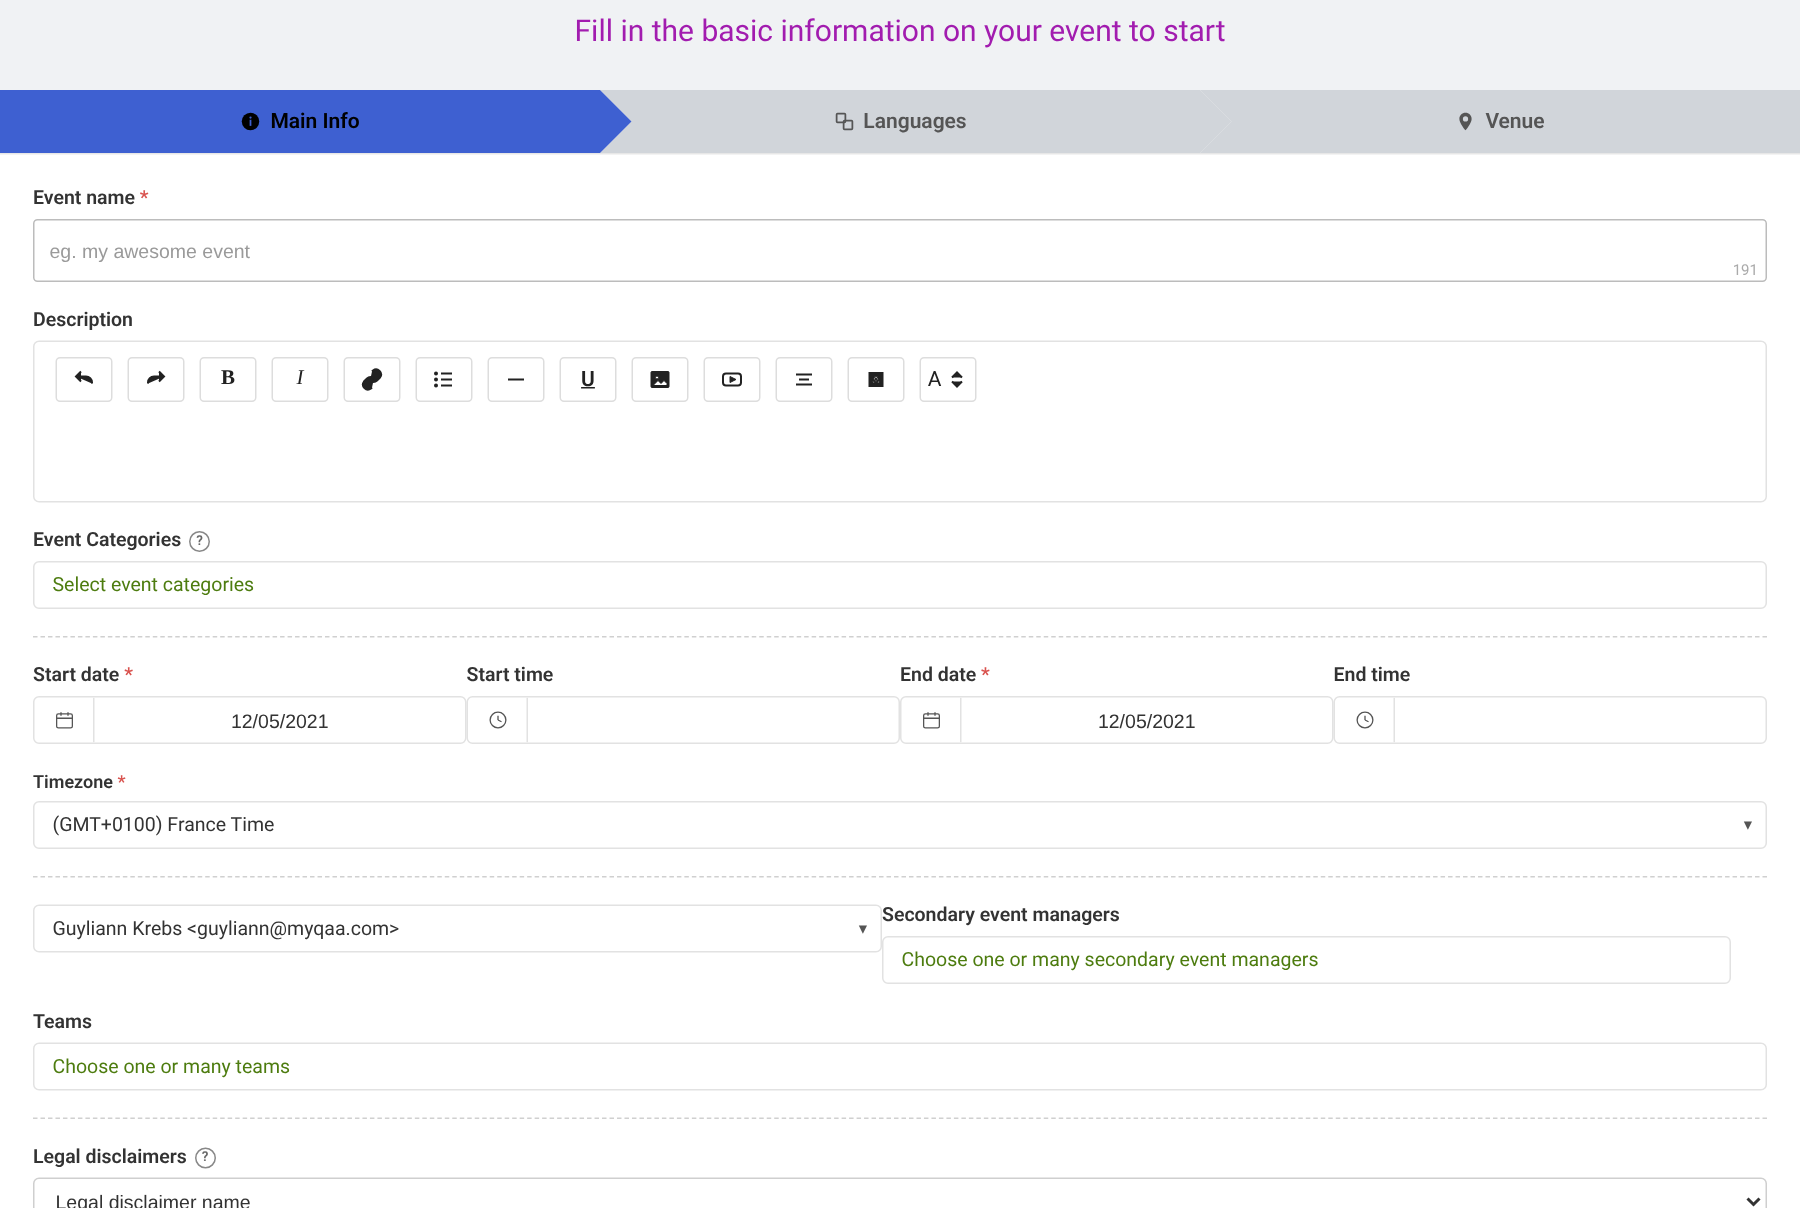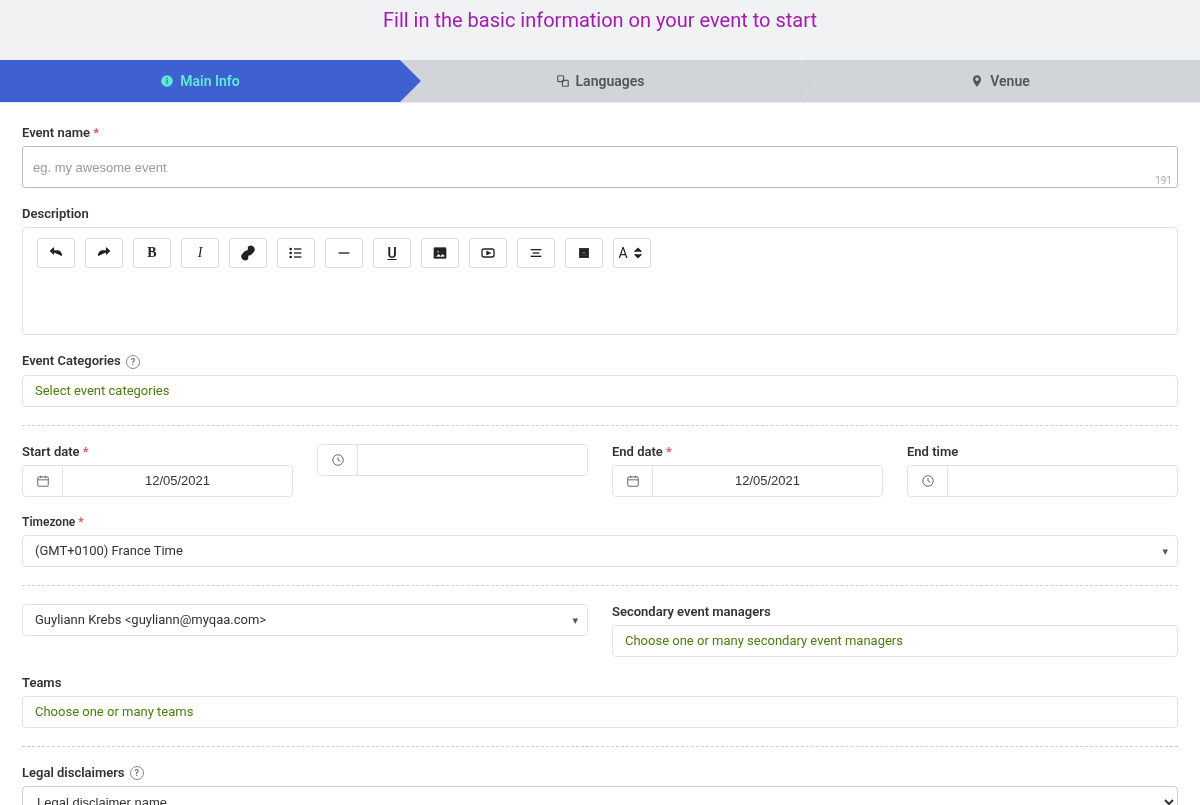--- a/index.html
+++ b/index.html
@@ -30,21 +30,21 @@
     align-items: center;
     justify-content: center;
     position: relative;
     background: #d1d5da;
     color: #555;
     font-size: 14px;
     font-weight: 600;
   }
   .step.active {
     background: #3e60d1;
-    color: #5eead4;
+    color: #000000;
   }
   .step:not(:last-child)::after {
     content: "";
     position: absolute;
     right: -21px;
     top: 0;
     width: 0; height: 0;
     border-top: 21px solid transparent;
     border-bottom: 21px solid transparent;
     border-left: 21px solid #d1d5da;
@@ -142,21 +142,21 @@
     min-height: 32px;
     display:flex; align-items:center;
   }
 
   .dashed-divider {
     border: none;
     border-top: 1px dashed #d0d0d0;
     margin: 14px 0 18px 0;
   }
 
-  .row { display:flex; gap: 24px; }
+  .row { display:flex; }
   .col { flex:1; min-width:0; }
   .col-half { flex:0 0 calc(50% - 12px); }
 
   .input-group {
     display:flex;
     border: 1px solid #e2e2e2;
     border-radius: 4px;
     overflow:hidden;
     height: 32px;
     background:#fff;
@@ -342,20 +342,21 @@
               <rect x="3" y="5" width="18" height="16" rx="2"></rect>
               <line x1="3" y1="10" x2="21" y2="10"></line>
               <line x1="8" y1="3" x2="8" y2="7"></line>
               <line x1="16" y1="3" x2="16" y2="7"></line>
             </svg>
         </div>
         <input class="ig-field" value="12/05/2021" style="">
       </div>
     </div>
     <div class="col">
+      <label class="form-label">Start time</label>
       <div class="input-group">
         <div class="ig-addon">
           <svg viewBox="0 0 24 24">
               <circle cx="12" cy="12" r="9"></circle>
               <line x1="12" y1="7" x2="12" y2="12"></line>
               <line x1="12" y1="12" x2="16" y2="14"></line>
             </svg>
         </div>
         <input class="ig-field" style="">
       </div>

